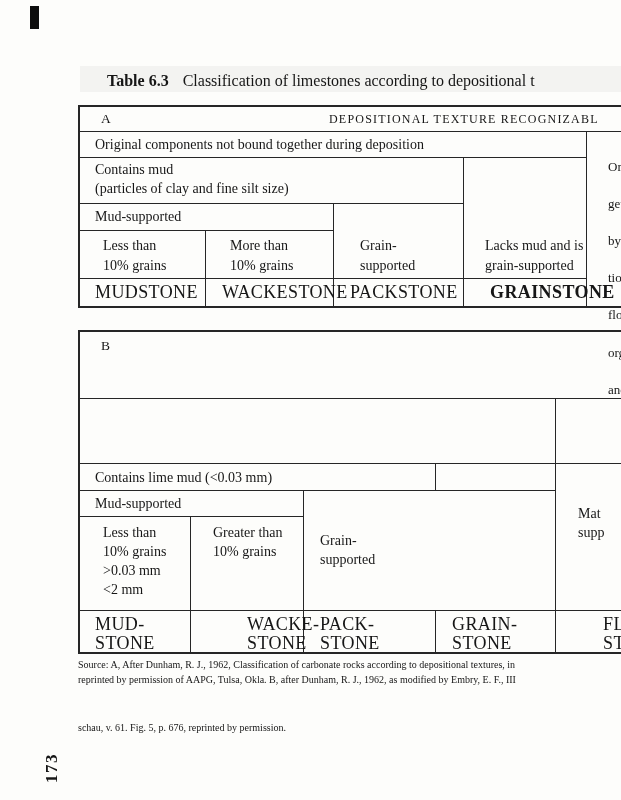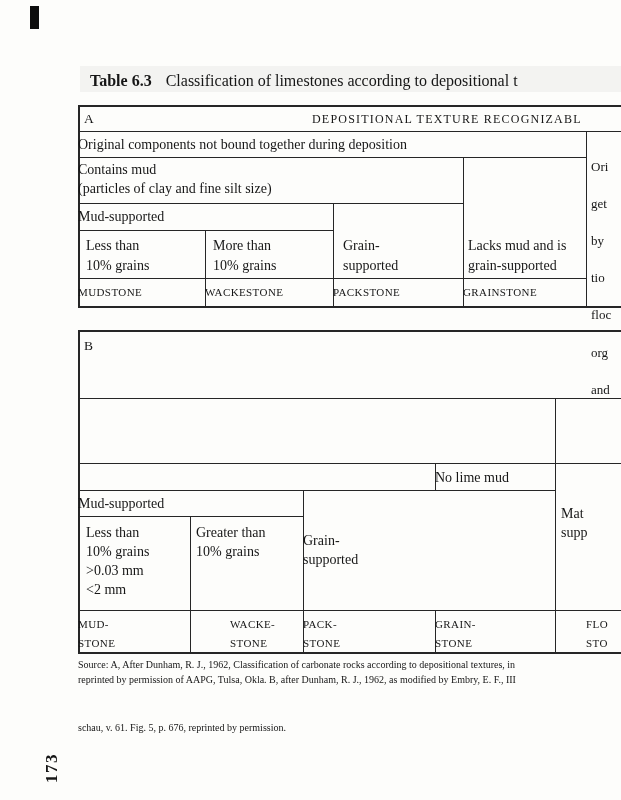--- a/index.html
+++ b/index.html
@@ -5,24 +5,24 @@
   html,body{margin:0;padding:0;background:#e9e9e9;}
   .page{
     position:relative;
     width:621px;height:800px;
     background:#fdfdfb;
     overflow:hidden;
     font-family:"Liberation Serif","DejaVu Serif",serif;
     color:#161616;
   }
   .ln{position:absolute;background:#262626;}
-  .cell{position:absolute;white-space:pre-line;font-size:14px;line-height:19px;}
+  .cell{position:absolute;white-space:pre-line;font-size:14px;line-height:19px;margin-left:17px;}
   .c{text-align:left;}
   .nowrap{white-space:nowrap;}
-  .caps{letter-spacing:0.4px;font-size:11px;}
+  .caps{letter-spacing:0.4px;font-size:18px;}
   .smudge{position:absolute;background:rgba(60,60,55,0.05);}
   .scanmark{position:absolute;background:#0d0d0d;}
   .pagenum{
     position:absolute;left:29px;top:758px;width:46px;height:20px;
     transform:rotate(-90deg);transform-origin:center center;
     font-weight:bold;font-size:17px;letter-spacing:1.5px;text-align:center;line-height:20px;
   }
   .srcline{position:absolute;font-size:10px;line-height:15px;white-space:nowrap;}
 </style>
 </head>
@@ -62,21 +62,21 @@
   <div class="cell" style="left:213px;top:236px;line-height:19.5px;">More than
 10% grains</div>
   <div class="cell" style="left:343px;top:236px;line-height:19.5px;">Grain-
 supported</div>
   <div class="cell" style="left:468px;top:236px;line-height:19.5px;">Lacks mud and is
 grain-supported</div>
 
   <div class="cell c caps" style="left:78px;top:283px;width:127px;">MUDSTONE</div>
   <div class="cell c caps" style="left:205px;top:283px;width:128px;">WACKESTONE</div>
   <div class="cell c caps" style="left:333px;top:283px;width:130px;">PACKSTONE</div>
-  <div class="cell c caps" style="left:463px;top:283px;width:123px;">GRAINSTONE</div>
+  <div class="cell c caps" style="left:473px;top:283px;width:123px;font-weight:bold;">GRAINSTONE</div>
 
   <div class="cell" style="left:591px;top:139px;font-size:13px;line-height:18.6px;">
     <span style="display:block;">Ori</span>
     <span style="display:block;">get</span>
     <span style="display:block;">by</span>
     <span style="display:block;">tio</span>
     <span style="display:block;">floc</span>
     <span style="display:block;">org</span>
     <span style="display:block;">and</span>
   </div>
@@ -89,21 +89,21 @@
   <div class="ln" style="left:78px;top:610px;width:543px;height:1.3px;"></div>
   <div class="ln" style="left:78px;top:652px;width:543px;height:1.6px;"></div>
   <div class="ln" style="left:78px;top:330px;width:1.6px;height:323px;"></div>
   <div class="ln" style="left:555px;top:398px;width:1.3px;height:255px;"></div>
   <div class="ln" style="left:435px;top:463px;width:1.3px;height:28px;"></div>
   <div class="ln" style="left:435px;top:610px;width:1.3px;height:43px;"></div>
   <div class="ln" style="left:303px;top:490px;width:1.3px;height:163px;"></div>
   <div class="ln" style="left:190px;top:516px;width:1.3px;height:137px;"></div>
 
   <div class="cell" style="left:84px;top:336px;font-size:13.5px;">B</div>
-  <div class="cell c" style="left:435px;top:468px;width:120px;">No lime mud</div>
+  <div class="cell c" style="left:78px;top:468px;width:357px;">Contains lime mud (&lt;0.03 mm)</div>
   <div class="cell c" style="left:78px;top:494px;width:225px;">Mud-supported</div>
   <div class="cell" style="left:86px;top:523px;">Less than
 10% grains
 &gt;0.03 mm
 &lt;2 mm</div>
   <div class="cell" style="left:196px;top:523px;">Greater than
 10% grains</div>
   <div class="cell c" style="left:303px;top:531px;width:252px;">Grain-
 supported</div>
   <div class="cell" style="left:561px;top:504px;">Mat

